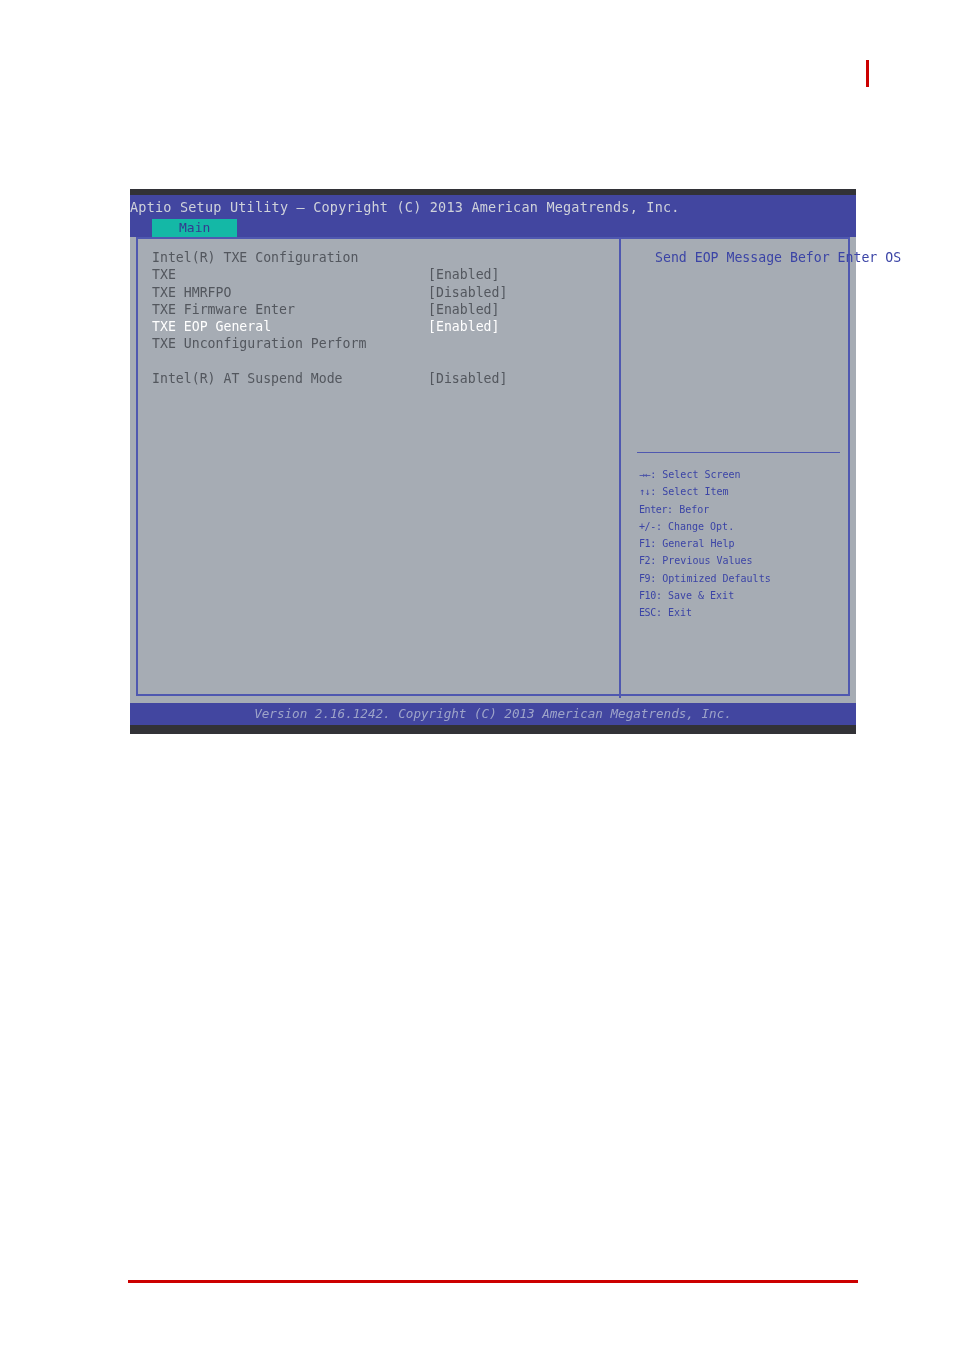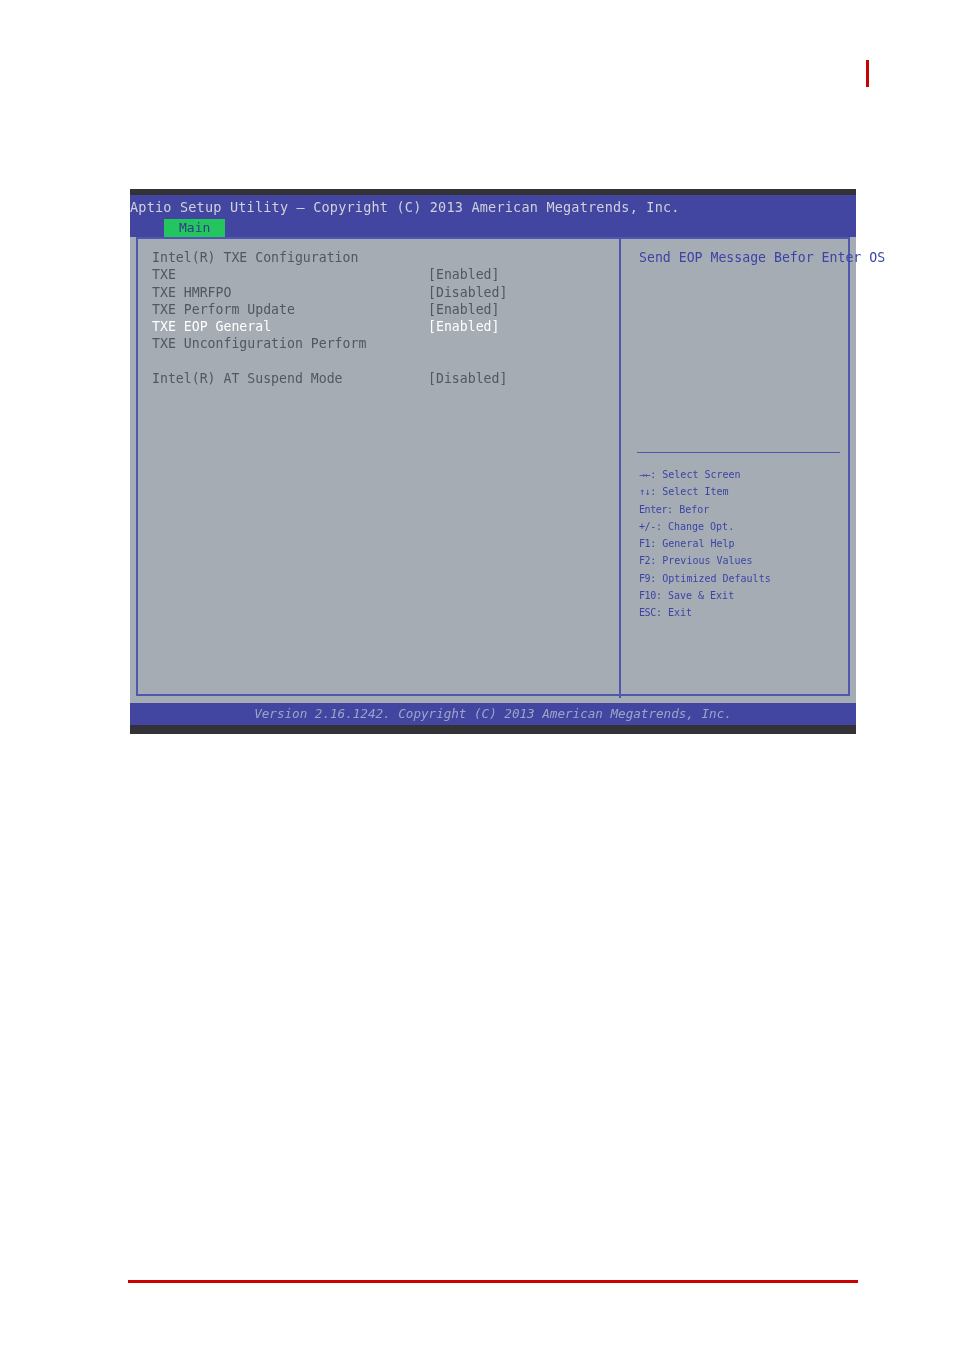--- a/index.html
+++ b/index.html
@@ -82,27 +82,26 @@
     top: 30px;
     width: 100%;
     height: 18px;
     background: #4246a0;
   }
   .bios-tab {
     position: absolute;
     left: 22px;
     top: 0px;
     height: 18px;
-    padding: 0 15px;
-    background: #22c55e;
+    padding: 0 27px;
+    background: #14b8a6;
     color: #34398f;
     font-size: 13px;
     line-height: 18px;
     white-space: nowrap;
-    margin-left: 12px;
   }
 
   
   .bios-body {
     position: absolute;
     left: 0;
     top: 48px;
     width: 100%;
     height: 464px;
     background: #a6acb4;
@@ -157,21 +156,21 @@
   
   .help-pane {
     position: absolute;
     left: 493px;
     top: 0px;
     width: 215px;
     height: 459px;
   }
   .help-text {
     position: absolute;
-    left: 8px;
+    left: 24px;
     top: 10px;
     width: 205px;
     font-size: 13.2px;
     line-height: 17.3px;
     color: #3b44a6;
     white-space: nowrap;
     text-align: right;
   }
   .help-separator {
     position: absolute;
@@ -243,21 +242,21 @@
           <span class="row-label">TXE</span>
           <span class="row-value">[Enabled]</span>
         </div>
 
         <div class="settings-row">
           <span class="row-label">TXE HMRFPO</span>
           <span class="row-value">[Disabled]</span>
         </div>
 
         <div class="settings-row">
-          <span class="row-label">TXE Perform Update</span>
+          <span class="row-label">TXE Firmware Enter</span>
           <span class="row-value">[Enabled]</span>
         </div>
 
         <div class="settings-row selected">
           <span class="row-label">TXE EOP General</span>
           <span class="row-value">[Enabled]</span>
         </div>
 
         <div class="settings-row">
           <span class="row-label">TXE Unconfiguration Perform</span>

